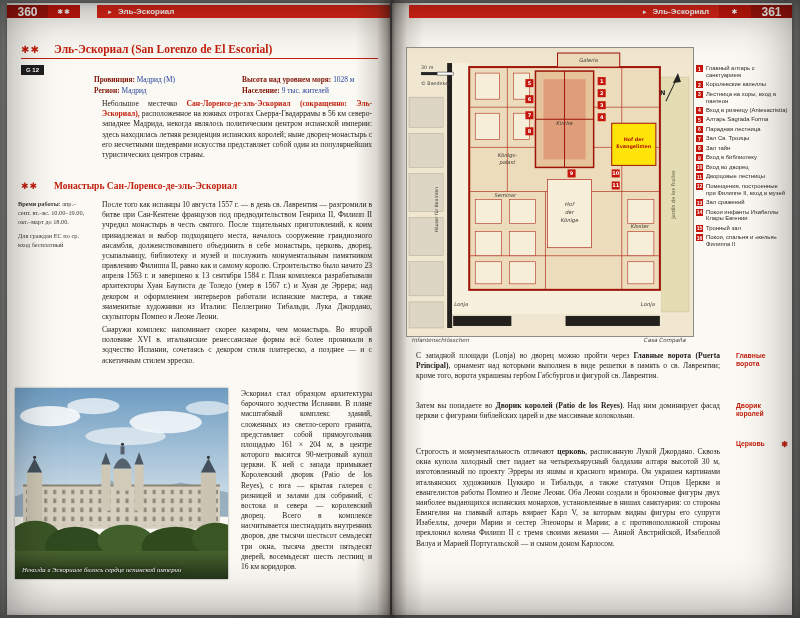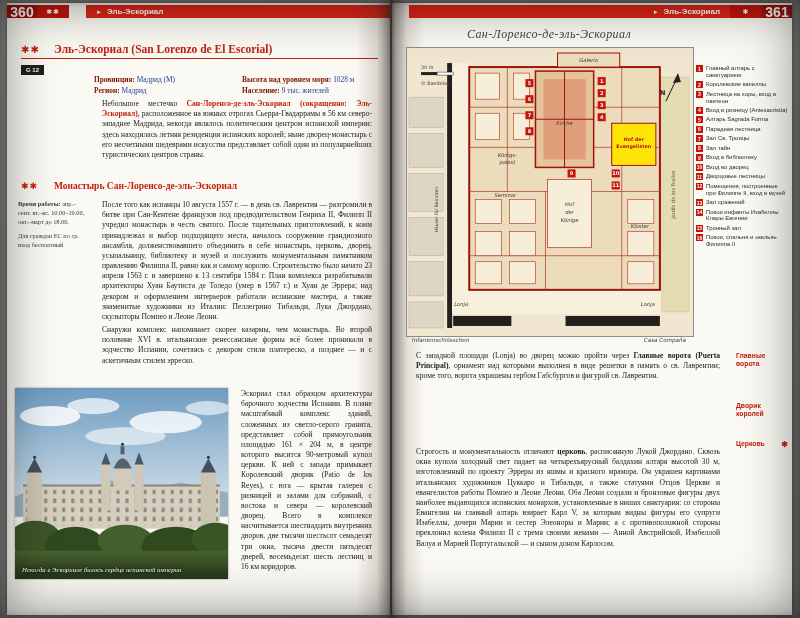--- a/index.html
+++ b/index.html
@@ -16,21 +16,21 @@
   .page.pl::after{content:"";position:absolute;inset:0;pointer-events:none;
         background:linear-gradient(to left, rgba(60,45,35,.28), rgba(0,0,0,0) 9%);}
   .page.pr::before{content:"";position:absolute;inset:0;pointer-events:none;
         background:linear-gradient(to right, rgba(60,45,35,.25), rgba(0,0,0,0) 8%);}
   .gutter{position:absolute;top:0;bottom:0;left:377px;width:30px;pointer-events:none;z-index:6;
         background:linear-gradient(to right, rgba(30,22,18,0), rgba(30,22,18,.32) 40%, rgba(15,10,8,.5) 50%, rgba(30,22,18,.28) 62%, rgba(30,22,18,0));}
 
   
   .hdr{position:absolute;top:2px;left:0;right:0;height:13px;display:flex;
        font-family:"Liberation Sans",sans-serif;}
-  .pn{width:30px;background:#9e130a;color:#fff;font-weight:bold;font-size:14px;
+  .pn{width:41px;background:#9e130a;color:#fff;font-weight:bold;font-size:12px;
       display:flex;align-items:center;justify-content:center;}
   .sbx{width:32px;background:#c4160c;color:#fff;font-size:7px;display:flex;
       align-items:center;justify-content:center;letter-spacing:1px;}
   .hb{flex:1;background:#dd2517;color:#fff;font-weight:bold;font-size:8px;
       display:flex;align-items:center;gap:5px;padding:0 10px;margin-left:17px;}
   .hb.rt{justify-content:flex-end;}
   .harr{font-size:6px;}
 
   
   .title-row{position:absolute;top:40px;left:14px;right:12px;display:flex;align-items:baseline;
@@ -211,21 +211,20 @@
   <div class="page pr">
     <div class="hdr">
       <div class="hb rt">
         <span class="harr">►</span>
         <span>Эль-Эскориал</span>
       </div>
       <div class="sbx">✱</div>
       <div class="pn">361</div>
     </div>
 
-    <div class="rp-heading">Сан-Лоренсо-де-эль-Эскориал</div>
 
     <div class="mapbox">
       <svg viewBox="0 0 285 285">
         <rect width="285" height="285" fill="#f1e7d1"></rect>
 
         <g fill="#ddd6c4" stroke="#b3a892" stroke-width="0.5">
           <rect x="2" y="48" width="34" height="30"></rect>
           <rect x="2" y="84" width="34" height="34"></rect>
           <rect x="2" y="124" width="34" height="38"></rect>
           <rect x="2" y="168" width="34" height="38"></rect>
@@ -426,20 +425,23 @@
       <span>Casa Compaña</span>
     </div>
 
     <div class="sec s1 bodytext">
       <p><span>С западной площади (Lonja) во дворец можно пройти через </span><b>Главные ворота (Puerta Principal)</b><span>, орнамент над которыми выполнен в виде решетки в память о св. Лаврентии; кроме того, ворота украшены гербом Габсбургов и фигурой св. Лаврентия.</span></p>
     </div>
     <div class="mlabel m1">
       <span>Главные ворота</span>
     </div>
 
+    <div class="sec s2 bodytext">
+      <p><span>Затем вы попадаете во </span><b>Дворик королей (Patio de los Reyes)</b><span>. Над ним доминирует фасад церкви с фигурами библейских царей и две массивные колокольни.</span></p>
+    </div>
     <div class="mlabel m2">
       <span>Дворик королей</span>
     </div>
 
     <div class="sec s3 bodytext">
       <p><span>Строгость и монументальность отличают </span><b>церковь</b><span>, расписанную Лукой Джордано. Сквозь окна купола холодный свет падает на четырехъярусный балдахин алтаря высотой 30 м, изготовленный по проекту Эрреры из яшмы и красного мрамора. Он украшен картинами итальянских художников Цуккаро и Тибальди, а также статуями Отцов Церкви и евангелистов работы Помпео и Леоне Леони. Оба Леони создали и бронзовые фигуры двух наиболее выдающихся испанских монархов, установленные в нишах санктуария: со стороны Евангелия на главный алтарь взирает Карл V, за которым видны фигуры его супруги Изабеллы, дочери Марии и сестер Элеоноры и Марии; а с противоположной стороны преклонил колена Филипп II с тремя своими женами — Анной Австрийской, Изабеллой Валуа и Марией Португальской — и сыном доном Карлосом.</span></p>
     </div>
     <div class="mlabel m3">
       <span>Церковь</span>
       <span class="mstar">✱</span>

